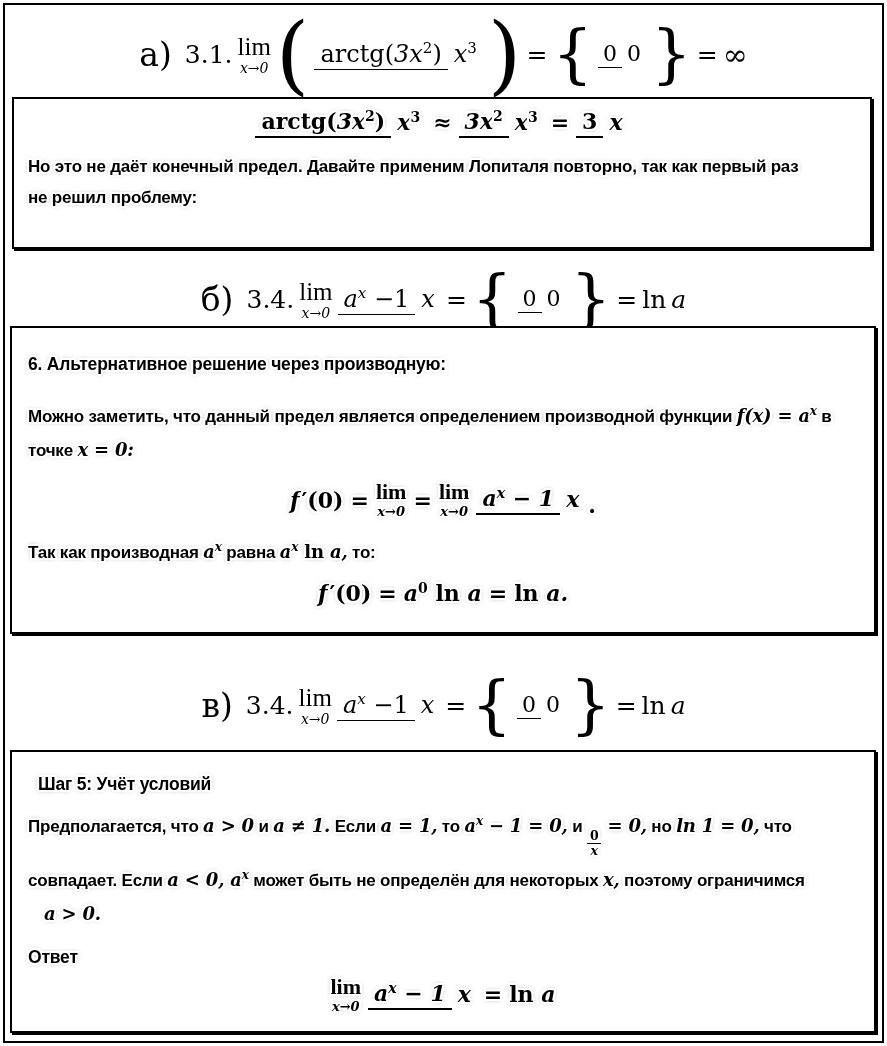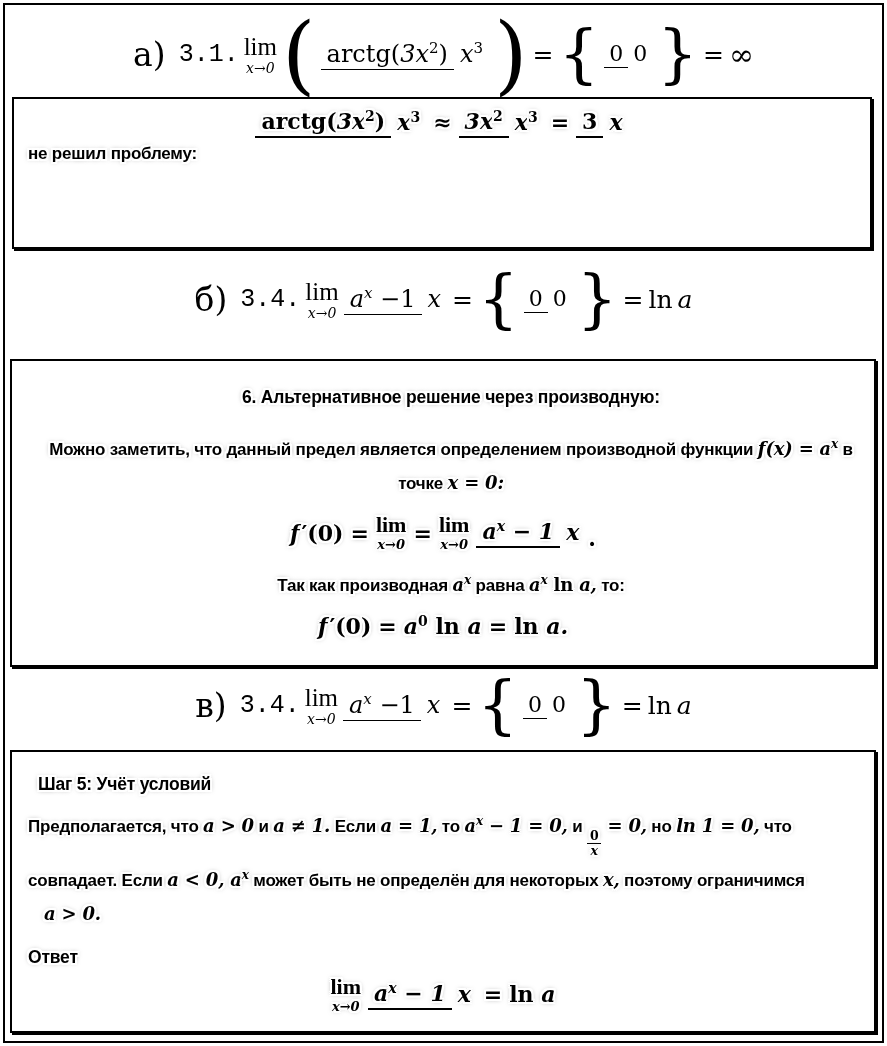--- a/index.html
+++ b/index.html
@@ -5,42 +5,42 @@
   html,body{margin:0;padding:0;background:#fff;}
   .page{position:relative;width:887px;height:1046px;background:#fff;overflow:hidden;
         font-family:"Liberation Sans","DejaVu Sans",sans-serif;color:#000;}
   .frame{position:absolute;left:3px;top:3px;right:3px;bottom:3px;border:2px solid #000;}
   .hformula{position:absolute;left:0;right:0;display:flex;justify-content:center;
             align-items:center;gap:5px;font-family:"DejaVu Serif","Liberation Serif",serif;}
   #formula-a{top:10px;height:88px;}
   #formula-b{top:256px;height:86px;}
   #formula-v{top:662px;height:86px;}
   .flabel{font-size:33px;margin-right:8px;}
-  .fidx{font-size:25px;font-family:Liberation Mono, monospace;}
+  .fidx{font-size:25px;}
   .lim{display:inline-flex;flex-direction:column;align-items:center;}
   .limw{font-size:25px;line-height:1;font-family:Liberation Serif, serif;}
   .lims{font-size:14px;line-height:1;margin-top:2px;font-style:italic;}
   .frac{display:inline-flex;flex-direction:row;align-items:center;}
   .hfrac .num,.hfrac .den{font-size:24px;line-height:1.2;padding:1px 6px;}
   .hfrac .num{border-bottom:1.8px solid #000;}
   .hfrac sup{font-size:15px;}
   .bfr .num,.bfr .den{font-size:22px;line-height:1.15;padding:1px 5px;}
   .bfr .num{border-bottom:1.6px solid #000;}
   .bigp{font-size:86px;line-height:0;font-weight:400;}
   .bigb{font-size:64px;line-height:0;}
   .op{font-size:25px;}
   .inf{font-size:30px;}
   .fn{font-size:25px;}
   .it{font-style:italic;}
   .up{font-style:normal;}
 
   
   .box{position:absolute;background:#fff;border:2px solid #000;box-shadow:2px 2px 0 #000;}
   #box1{left:12px;width:856px;top:97px;height:148px;}
-  #box2{left:10px;width:862px;top:359px;height:304px;text-align:center;}
+  #box2{left:10px;width:862px;top:326px;height:304px;}
   #box3{left:10px;width:862px;top:750px;height:279px;}
 
   
   .halo{text-shadow:
     -2px -2px 0 #fff, 2px -2px 0 #fff, -2px 2px 0 #fff, 2px 2px 0 #fff,
     -2px 0 0 #fff, 2px 0 0 #fff, 0 -2px 0 #fff, 0 2px 0 #fff,
     0 0 5px rgba(110,110,110,0.95);}
 
   .btext{font-weight:700;font-size:17px;letter-spacing:-0.2px;line-height:31px;white-space:nowrap;}
   .bline{margin-left:14px;}
@@ -101,20 +101,21 @@
       <span class="frac">
         <span class="num"><span class="it">3x</span><sup>2</sup></span>
         <span class="den"><span class="it">x</span><sup>3</sup></span>
       </span>
       <span class="op">=</span>
       <span class="frac">
         <span class="num up">3</span>
         <span class="den it">x</span>
       </span>
     </div>
+    <div class="btext bline halo" style="margin-top:13px;">Но это не даёт конечный предел. Давайте применим Лопиталя повторно, так как первый раз</div>
     <div class="btext bline halo">не решил проблему:</div>
   </div>
 
   <div class="hformula" id="formula-b">
     <span class="flabel">б)</span>
     <span class="fidx">3.4.</span>
     <span class="lim">
       <span class="limw">lim</span>
       <span class="lims">x→0</span>
     </span>

